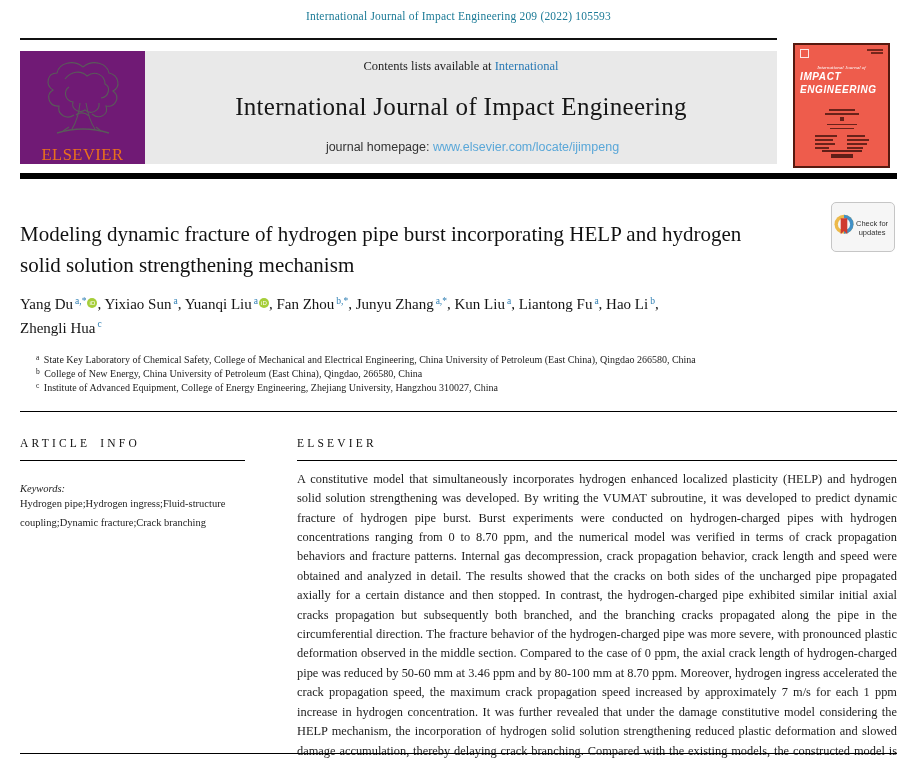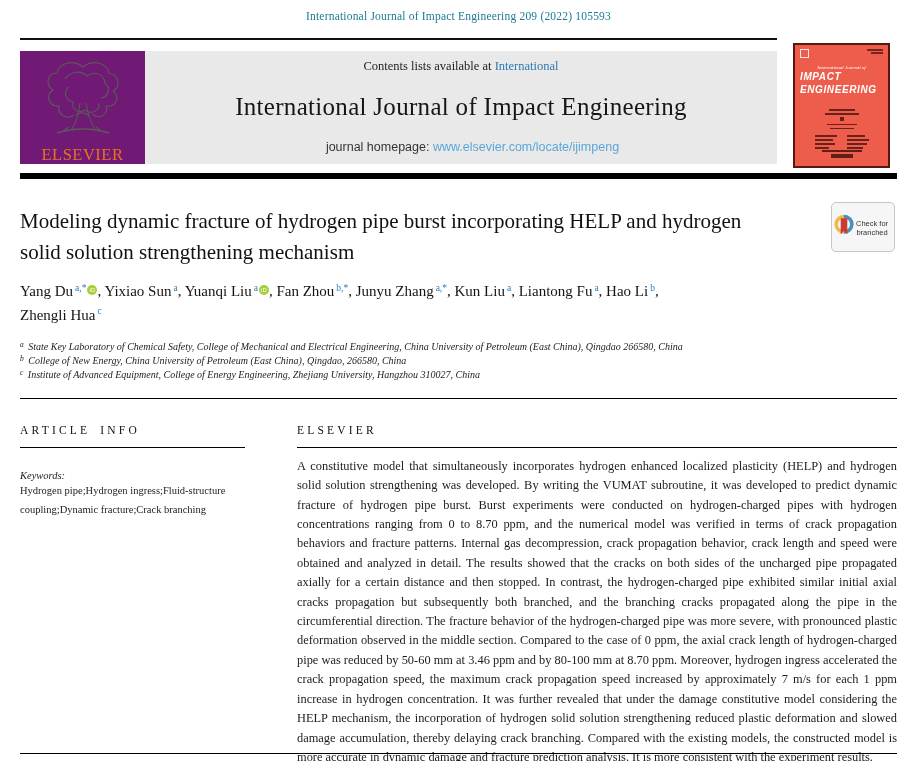--- a/index.html
+++ b/index.html
@@ -71,21 +71,21 @@
   .cover-fineprint div { height: 1.5px; background: rgba(60,15,10,0.75); }
   .cover-cols { margin-top: 6px; display: flex; justify-content: center; gap: 10px; }
   .cover-col { display: flex; flex-direction: column; gap: 2.5px; }
   .cover-col div { height: 1.5px; background: rgba(60,15,10,0.75); }
   .cover-bottom { position: absolute; bottom: 8px; left: 0; right: 0; display: flex; flex-direction: column; align-items: center; gap: 2.5px; }
   .cover-bottom div { background: rgba(60,15,10,0.8); }
 
   .thick-rule { height: 6px; background: #000; margin-top: 5px; }
 
   
-  .title-section { position: relative; padding-top: 27px; }
+  .title-section { position: relative; padding-top: 40px; }
   .article-title {
     font-size: 21px; line-height: 1.46; max-width: 748px;
     color: #111; font-weight: normal; margin: 0;
   }
   .badge {
     position: absolute; right: 2px; top: 23px;
     width: 64px; height: 50px;
     background: #f6f6f6; border: 1px solid #c6c6c6; border-radius: 5px;
     display: flex; align-items: center;
     padding-top: 2px; cursor: pointer;
@@ -104,21 +104,21 @@
   .orcid {
     display: inline-block; width: 10px; height: 10px; border-radius: 50%;
     background: #a6ce39; color: #fff;
     font-family: "Liberation Sans", "DejaVu Sans", sans-serif;
     font-size: 6px; line-height: 10px; text-align: center;
     vertical-align: 4px; margin-left: 1px; cursor: pointer;
   }
 
   
   .affiliations { margin-top: 13px; }
-  .affiliation { font-style: italic; font-size: 10px; line-height: 1.4; color: #222; }
+  .affiliation { font-size: 10px; line-height: 1.4; color: #222; margin-left: 16px; }
   .affil-sup { font-size: 7.5px; position: relative; top: -3px; margin-right: 2px; }
 
   .mid-rule { margin-top: 16px; border-top: 1.2px solid #000; }
 
   
   .columns { display: flex; padding-top: 25px; }
   .col-left { width: 232px; margin-right: 45px; flex-shrink: 0; }
   .col-right { flex: 1; }
   .col-header { font-size: 11.5px; letter-spacing: 3.2px; word-spacing: 4px; color: #111; }
   .col-rule { border-top: 1px solid #000; margin-top: 11px; }
@@ -214,21 +214,21 @@
       <span>
         <svg width="24" height="26" viewBox="0 0 26 30">
           <circle cx="13" cy="13" r="11" fill="#ecb94a"></circle>
           <path d="M13 2 a11 11 0 0 1 0 22 z" fill="#4190c6"></path>
           <circle cx="13" cy="13" r="7" fill="#f6f6f6"></circle>
           <path d="M9.2 6 h7.6 v18.5 l-3.8 -3.6 l-3.8 3.6 z" fill="#cf3a30"></path>
         </svg>
       </span>
       <span class="badge-text">
         <span>Check for</span><br>
-        <span>branched</span>
+        <span>updates</span>
       </span>
     </div>
   </div>
 
   <div class="authors"><span><span>Yang Du</span><span class="author-sup">a,*</span><span class="orcid">iD</span>, </span><span><span>Yixiao Sun</span><span class="author-sup">a</span>, </span><span><span>Yuanqi Liu</span><span class="author-sup">a</span><span class="orcid">iD</span>, </span><span><span>Fan Zhou</span><span class="author-sup">b,*</span>, </span><span><span>Junyu Zhang</span><span class="author-sup">a,*</span>, </span><span><span>Kun Liu</span><span class="author-sup">a</span>, </span><span><span>Liantong Fu</span><span class="author-sup">a</span>, </span><span><span>Hao Li</span><span class="author-sup">b</span>, </span><span><span>Zhengli Hua</span><span class="author-sup">c</span></span></div>
 
   <div class="affiliations">
       <div class="affiliation"><span class="affil-sup">a</span> State Key Laboratory of Chemical Safety, College of Mechanical and Electrical Engineering, China University of Petroleum (East China), Qingdao 266580, China</div>
       <div class="affiliation"><span class="affil-sup">b</span> College of New Energy, China University of Petroleum (East China), Qingdao, 266580, China</div>
       <div class="affiliation"><span class="affil-sup">c</span> Institute of Advanced Equipment, College of Energy Engineering, Zhejiang University, Hangzhou 310027, China</div>

